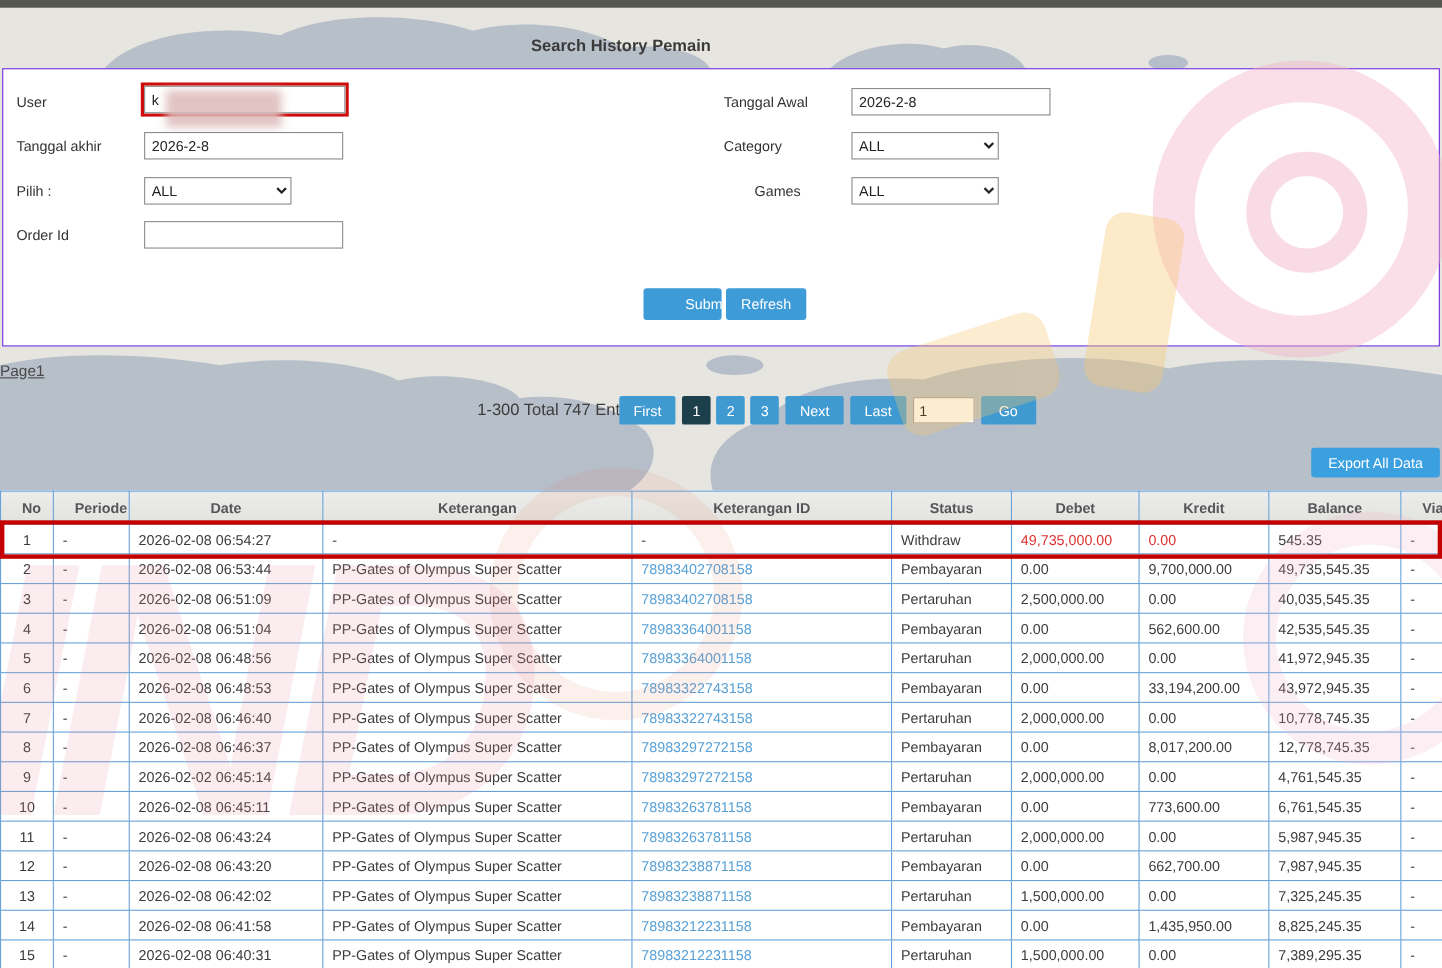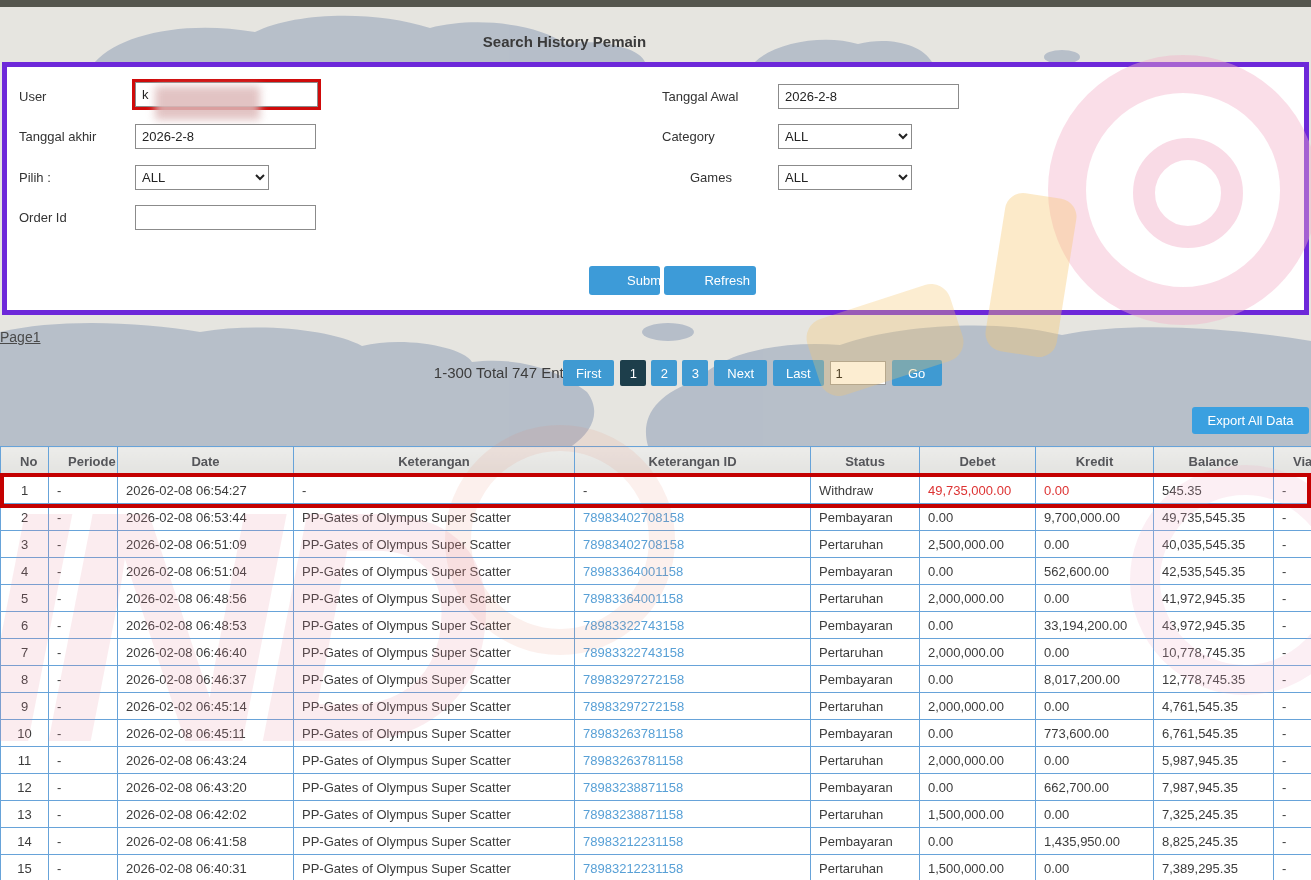--- a/index.html
+++ b/index.html
@@ -12,34 +12,34 @@
   }
   
   #map-layer { position:absolute; inset:0; z-index:0; }
   
   .topbar { position:absolute; left:0; top:0; width:1311px; height:7px; background:#55564e; z-index:2; }
   
   .page-title { position:absolute; left:0; top:33px; width:1129px; text-align:center;
     font-size:15px; font-weight:bold; color:#3a3a3a; z-index:2; }
   
   .panel { position:absolute; left:2px; top:62px; width:1307px; height:253px;
-    background:#fff; border:5px solid #6d28d9; z-index:1; }
+    background:#fff; border:1px solid #6d28d9; z-index:1; }
   .flabel { position:absolute; font-size:13px; color:#333; }
   .tinput { position:absolute; height:25px; border:1px solid #8b8b8b; background:#fff;
     font-size:13px; padding:0 6px; color:#222; font-family:"Liberation Sans",sans-serif; }
   .fselect { position:absolute; height:25px; width:134px; border:1px solid #8b8b8b; background:#fff;
     font-size:13px; padding:0 2px; color:#222; font-family:"Liberation Sans",sans-serif; }
   .red-wrap { position:absolute; left:125px; top:12px; border:3px solid #cf0a0a; padding:0; width:189px; height:31px; }
   .red-wrap .tinput { position:relative; left:0; top:0; width:183px; border:1px solid #8b8b8b; }
   .mask-blur { position:absolute; left:20px; top:4px; width:105px; height:34px;
     background:#ddb9b9; filter:blur(4px); opacity:.85; pointer-events:none; }
   .btn { border:none; border-radius:3px; background:#3d9bd8; color:#fff; font-size:13px;
     font-family:"Liberation Sans",sans-serif; cursor:pointer; }
   .submit-btn { position:absolute; left:582px; top:199px; width:71px; height:29px;padding-left:38px; }
-  .refresh-btn { position:absolute; left:657px; top:199px; width:92px; height:29px;text-align:right; }
+  .refresh-btn { position:absolute; left:657px; top:199px; width:73px; height:29px; }
   
   .page-indicator { position:absolute; left:0; top:329px; width:1311px; text-align:left;
     font-size:14px; color:#4a4a4a; z-index:2;text-decoration:underline; }
   .entries { position:absolute; left:0; top:364px; width:536px; text-align:right;
     font-size:15px; color:#3c3c3c; z-index:2;margin-left:36px; }
   .pagbar { position:absolute; left:563px; top:360px; height:26px; display:flex; gap:6px; z-index:2; align-items:center; }
   .pbtn { border:none; border-radius:2px; background:#3f9ad2; color:#fff; font-size:13px;
     height:26px; padding:0 13px; font-family:"Liberation Sans",sans-serif; cursor:pointer; }
   .pbtn.num { width:26px; padding:0; }
   .pbtn.active { background:#1d3e4b; }

